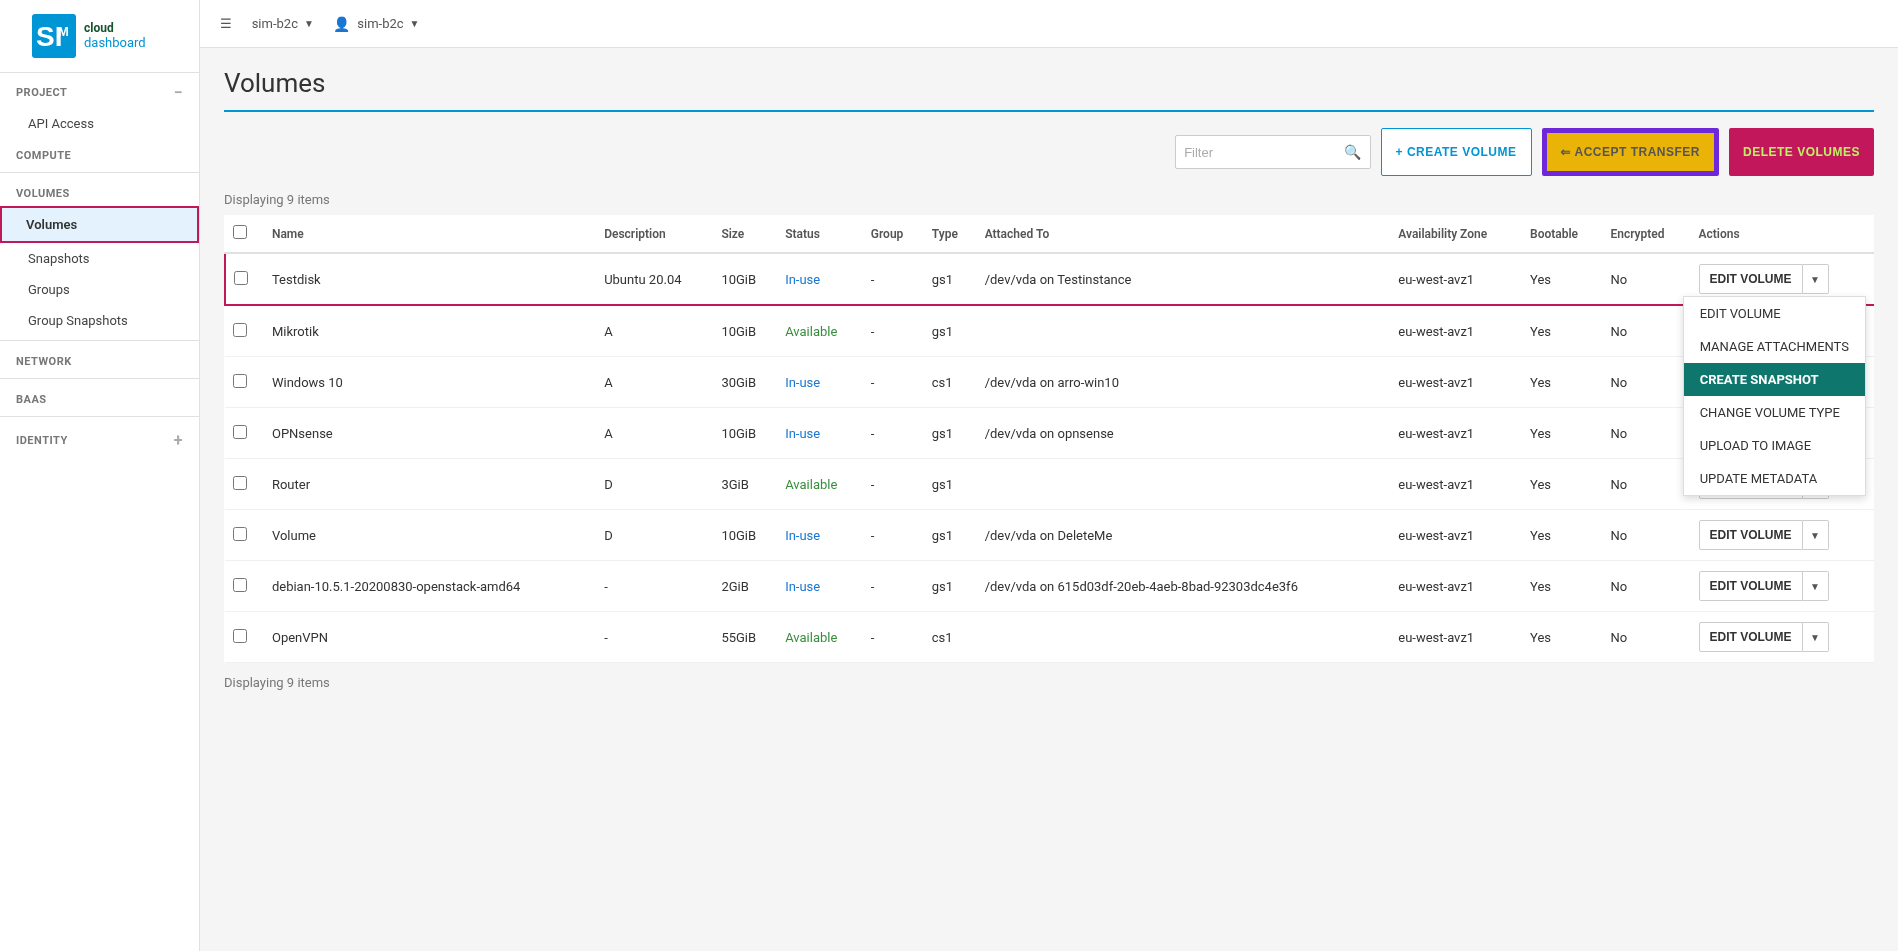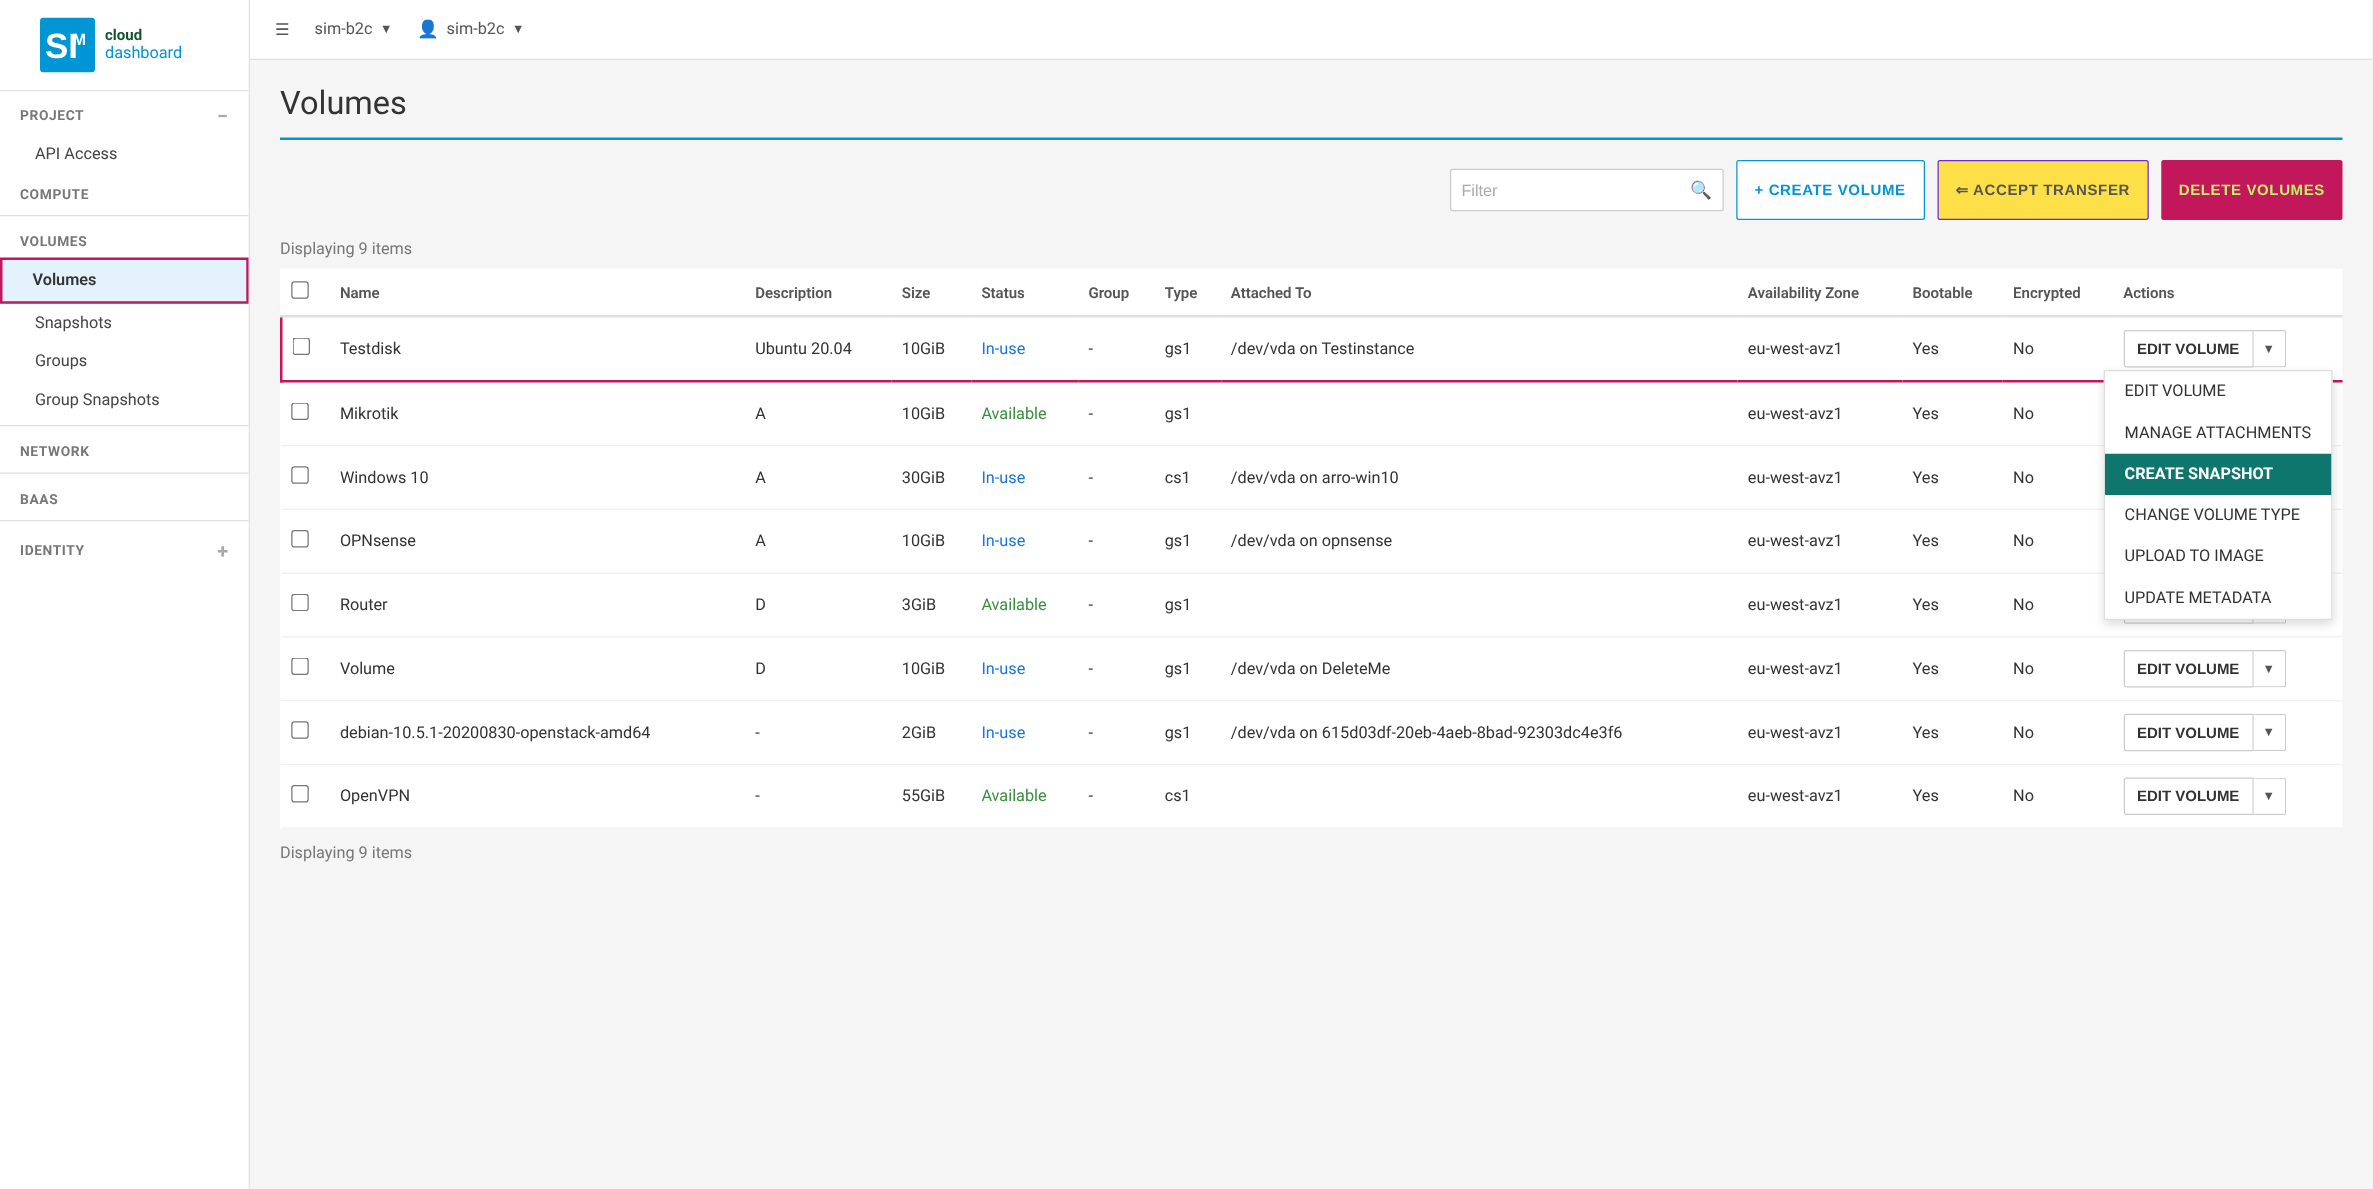--- a/index.html
+++ b/index.html
@@ -32,27 +32,27 @@
     
     .breadcrumb { font-size: 12px; color: #777; margin-bottom: 8px; }
     .breadcrumb a { color: #0095d5; text-decoration: none; cursor: pointer; }
     .breadcrumb span { margin: 0 5px; }
 
     
     .page-title { font-size: 26px; font-weight: 400; color: #333; margin-bottom: 16px; padding-bottom: 12px; border-bottom: 2px solid #0095d5; }
 
     
     .toolbar { display: flex; align-items: center; justify-content: flex-end; margin-bottom: 16px; gap: 10px; }
-    .filter-input-wrap { display: flex; align-items: center; border: 1px solid #ccc; border-radius: 2px; background: #fff; padding: 0 8px; height: 34px; gap: 23px; }
+    .filter-input-wrap { display: flex; align-items: center; border: 1px solid #ccc; border-radius: 2px; background: #fff; padding: 0 8px; height: 34px; }
     .filter-input { border: none; outline: none; font-size: 13px; width: 160px; color: #555; }
     .filter-input::placeholder { color: #aaa; }
     .filter-icon { color: #888; font-size: 14px; }
     .btn { height: 48px; padding: 0 14px; border: none; cursor: pointer; font-size: 12px; font-weight: 600; letter-spacing: 0.5px; border-radius: 2px; display: flex; align-items: center; gap: 5px; }
     .btn-outline { background: #fff; border: 1px solid #0095d5; color: #0095d5; }
-    .btn-transfer { background: #fde047; border: 1px solid #6d28d9; color: #555; }
+    .btn-transfer { background: #eab308; border: 5px solid #6d28d9; color: #555; }
     .btn-danger { background: #c2185b; color: #bef264; }
 
     
     .displaying { font-size: 13px; color: #777; margin-bottom: 8px; }
     .volumes-table { width: 100%; border-collapse: collapse; background: #fff; }
     .volumes-table th { text-align: left; padding: 10px 8px; font-size: 12px; font-weight: 600; color: #555; border-bottom: 2px solid #e0e0e0; white-space: nowrap; }
     .volumes-table td { padding: 10px 8px; font-size: 13px; color: #333; border-bottom: 1px solid #f0f0f0; vertical-align: middle; white-space: nowrap; }
     .row-highlighted td { border-top: 2px solid #c2185b !important; border-bottom: 2px solid #c2185b !important; }
     .row-highlighted td:first-child { border-left: 2px solid #c2185b; }
 

